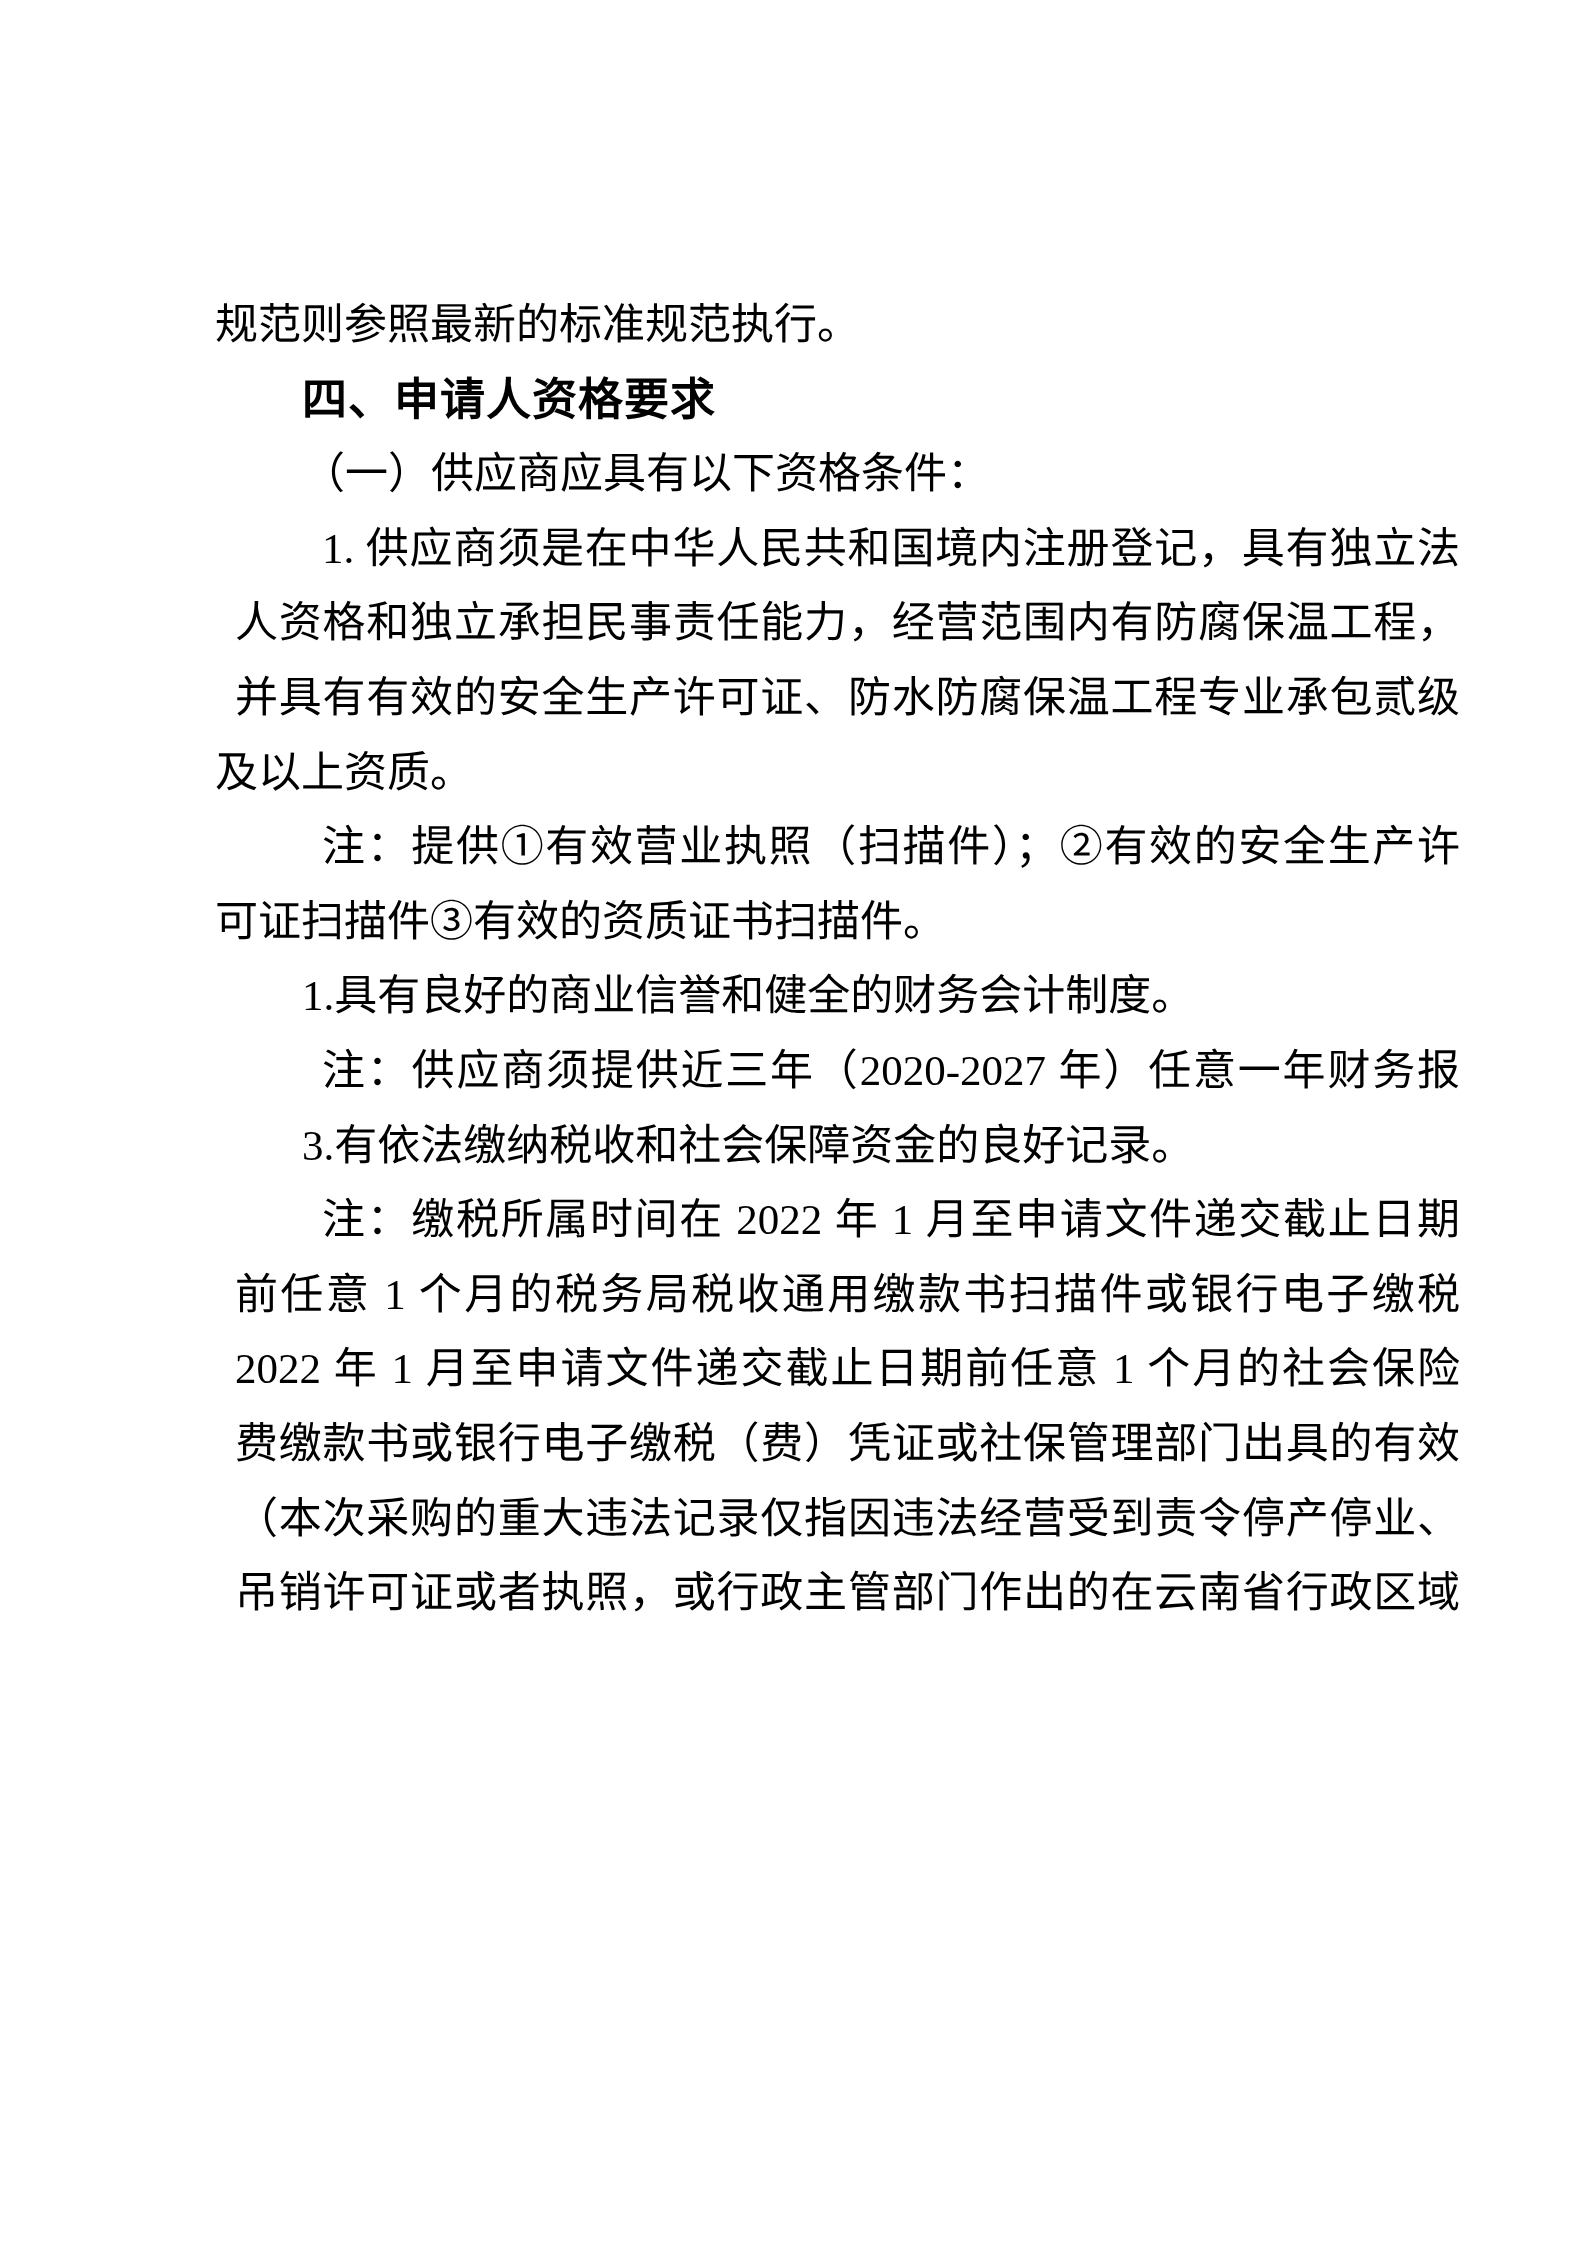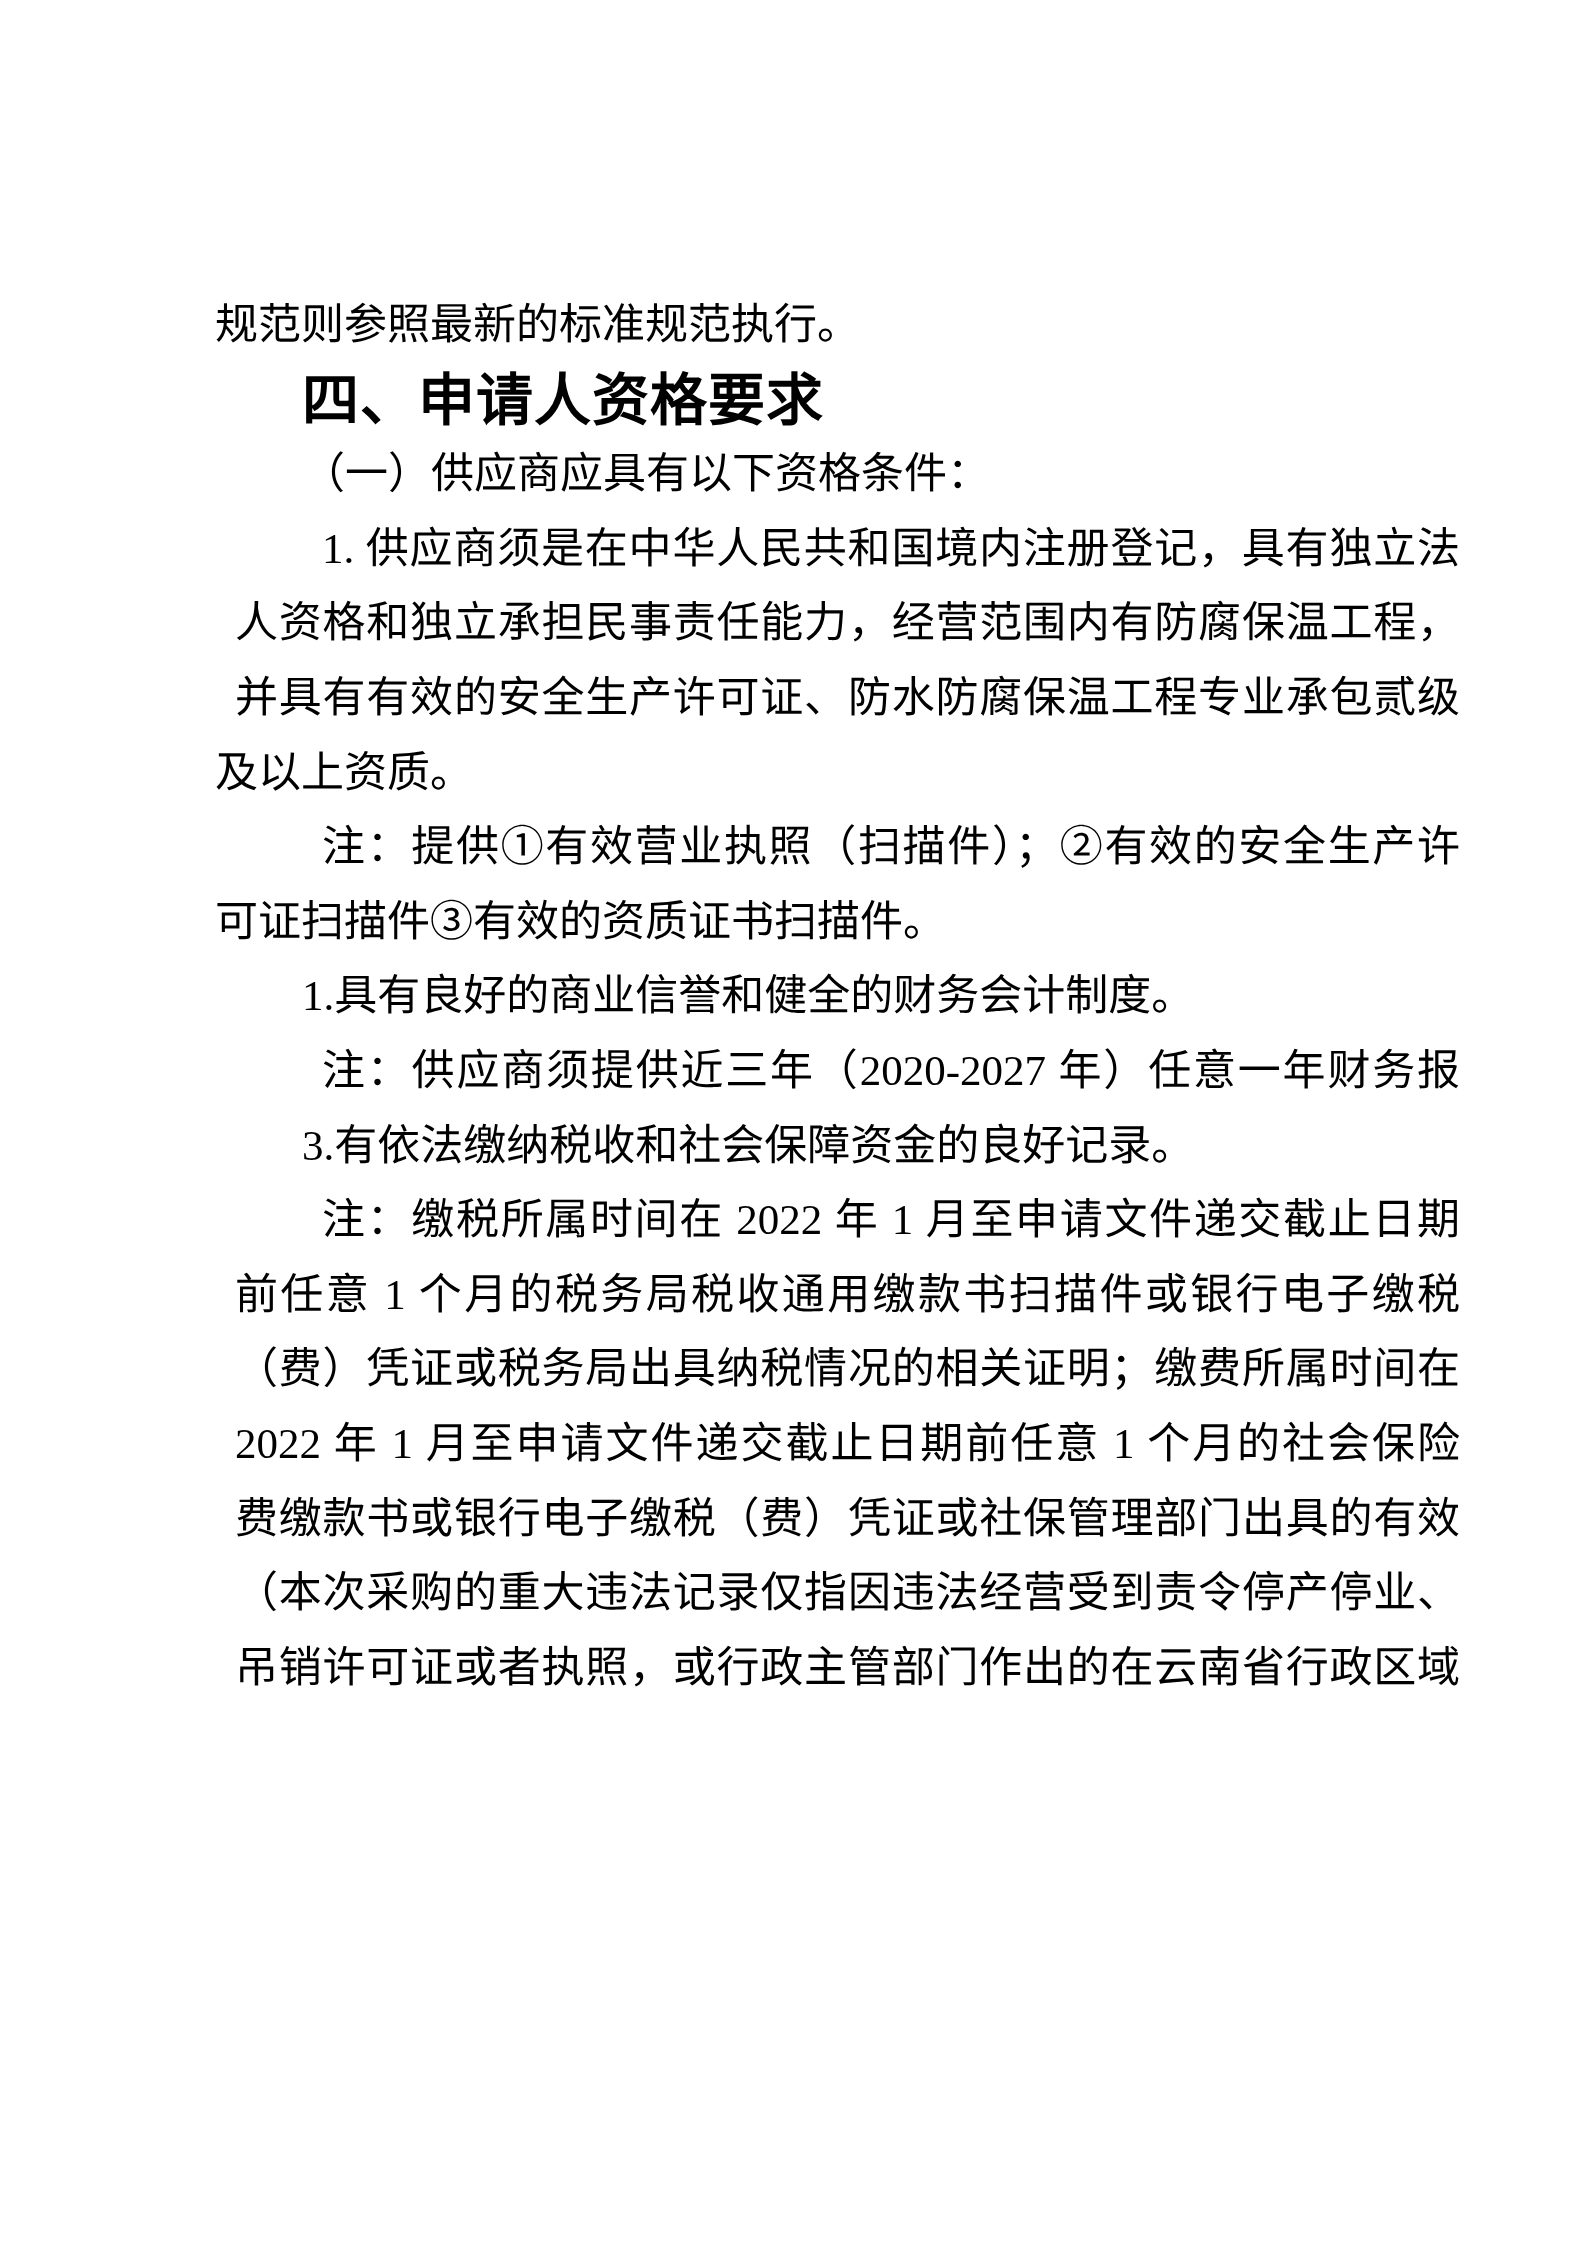--- a/index.html
+++ b/index.html
@@ -34,21 +34,21 @@
     text-align-last: justify;
     text-justify: inter-character;
     margin-left: 20px;
   }
   .line.indent {
     text-indent: 87px;
   }
   .line.heading {
     font-family: "Liberation Sans", sans-serif;
     font-weight: bold;
-    font-size: 57px;
+    font-size: 45px;
     letter-spacing: 1px;
   }
   .footer {
     position: absolute;
     left: 228px;
     top: 2058px;
     font-size: 40px;
     line-height: 48px;
     font-family: "Liberation Serif", serif;
     color: #000000;
@@ -67,20 +67,19 @@
       <div class="line body justify">人资格和独立承担民事责任能力，经营范围内有防腐保温工程，</div>
       <div class="line body justify">并具有有效的安全生产许可证、防水防腐保温工程专业承包贰级</div>
       <div class="line body">及以上资质。</div>
       <div class="line body indent justify">注：提供①有效营业执照（扫描件）；②有效的安全生产许</div>
       <div class="line body">可证扫描件③有效的资质证书扫描件。</div>
       <div class="line body indent">1.具有良好的商业信誉和健全的财务会计制度。</div>
       <div class="line body indent justify">注：供应商须提供近三年（2020-2027 年）任意一年财务报</div>
       <div class="line body indent">3.有依法缴纳税收和社会保障资金的良好记录。</div>
       <div class="line body indent justify">注：缴税所属时间在 2022 年 1 月至申请文件递交截止日期</div>
       <div class="line body justify">前任意 1 个月的税务局税收通用缴款书扫描件或银行电子缴税</div>
-      <div class="line body justify">（费）凭证或税务局出具纳税情况的相关证明；缴费所属时间在</div>
       <div class="line body justify">2022 年 1 月至申请文件递交截止日期前任意 1 个月的社会保险</div>
       <div class="line body justify">费缴款书或银行电子缴税（费）凭证或社保管理部门出具的有效</div>
       <div class="line body justify">（本次采购的重大违法记录仅指因违法经营受到责令停产停业、</div>
       <div class="line body justify">吊销许可证或者执照，或行政主管部门作出的在云南省行政区域</div>
     </div>
   <div class="footer">— 2 —</div>
 </div>
 
 </body></html>

